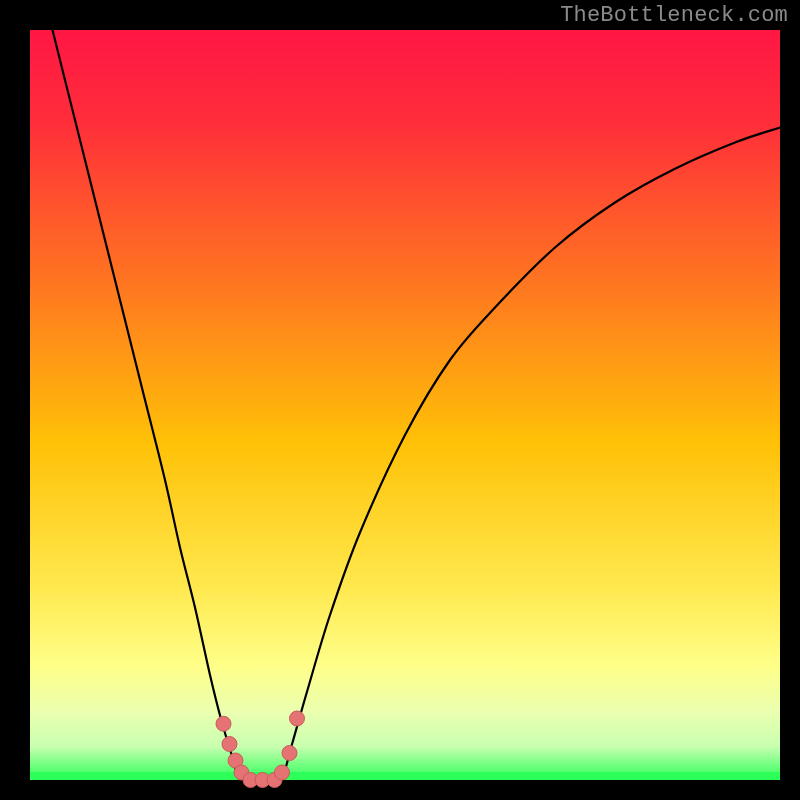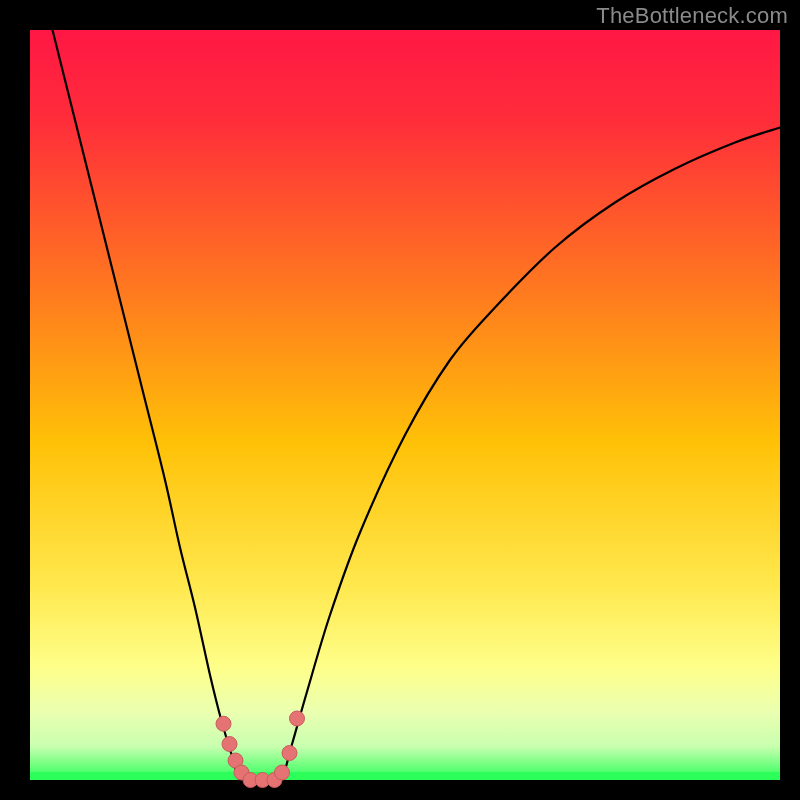--- a/index.html
+++ b/index.html
@@ -9,21 +9,21 @@
   }
   .stage {
     width: 800px;
     height: 800px;
     position: relative;
   }
   .watermark {
     position: absolute;
     top: 3px;
     right: 12px;
-    font-family: Liberation Sans, sans-serif;
+    font-family: Liberation Mono, monospace;
     font-size: 22px;
     color: #8a8a8a;
     font-weight: 500;
     z-index: 10;
     letter-spacing: 0.2px;
   }
   svg { display: block; }
 </style>
 </head>
 <body>

